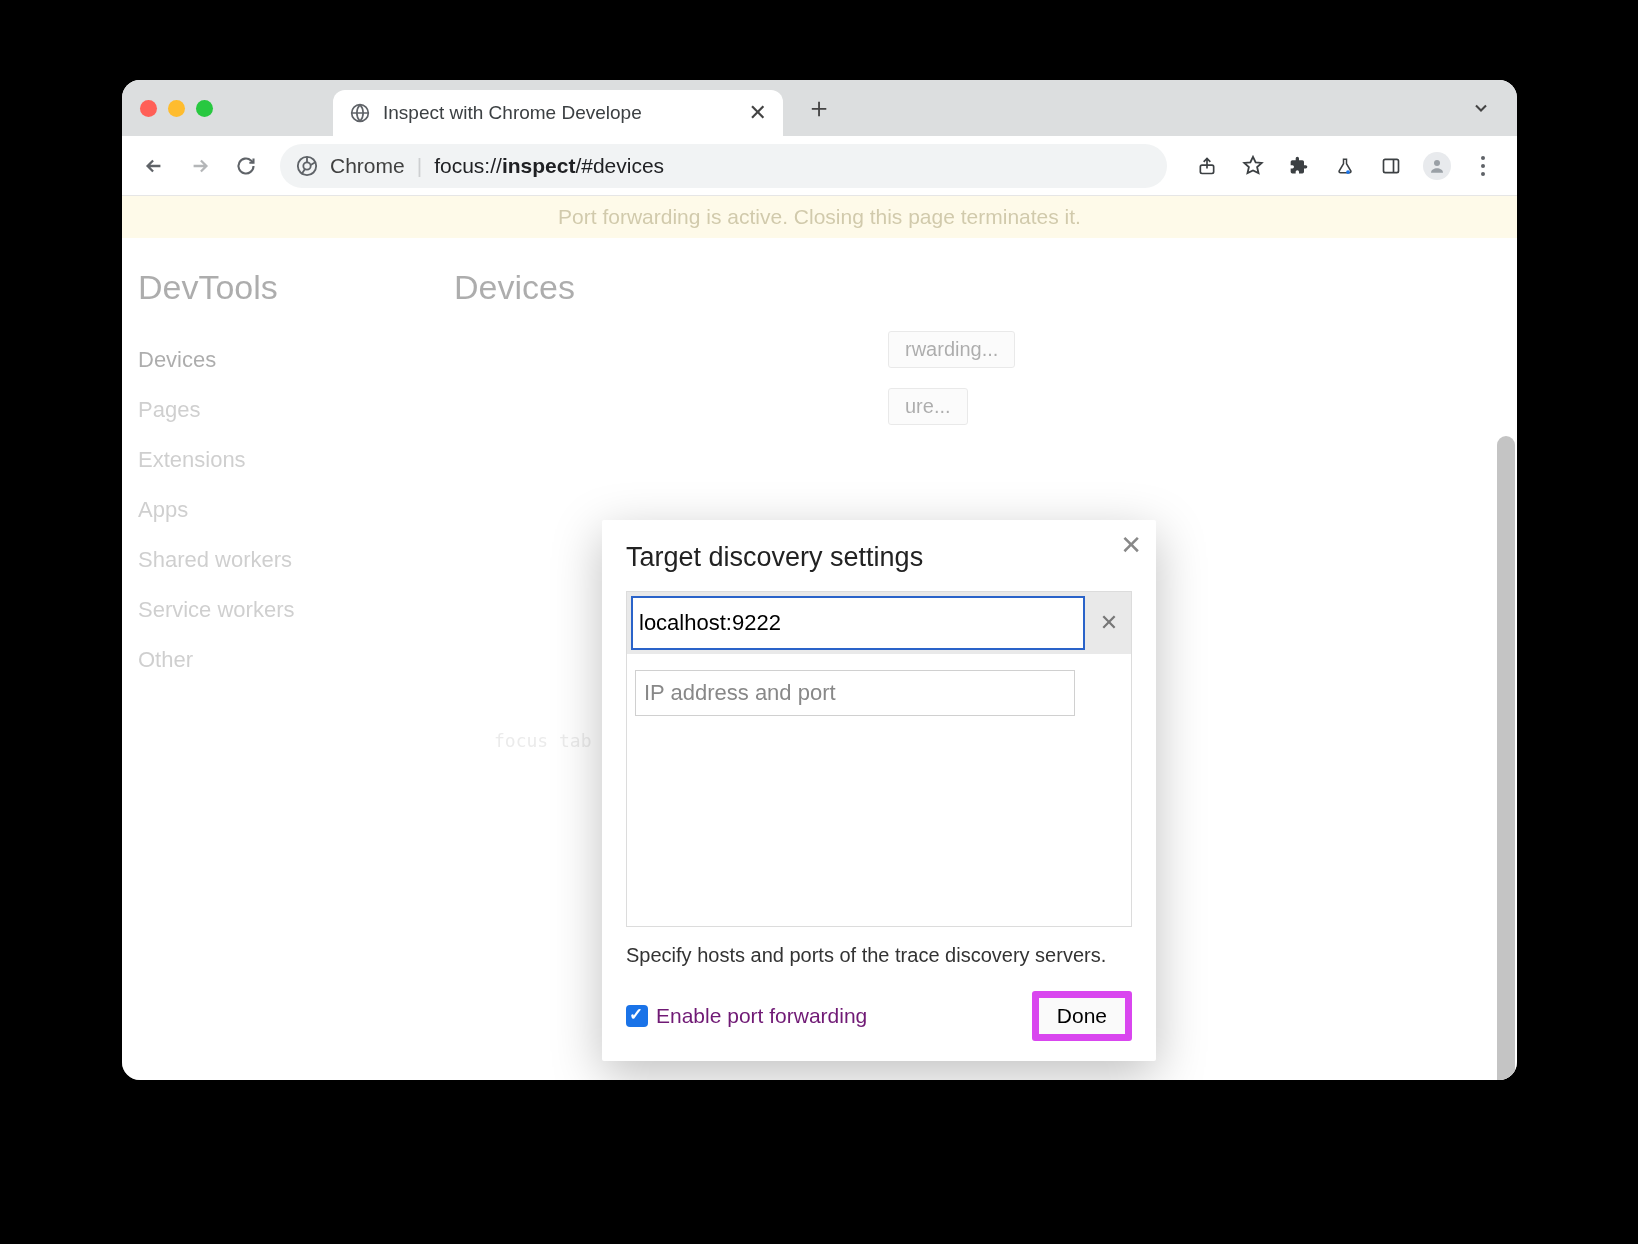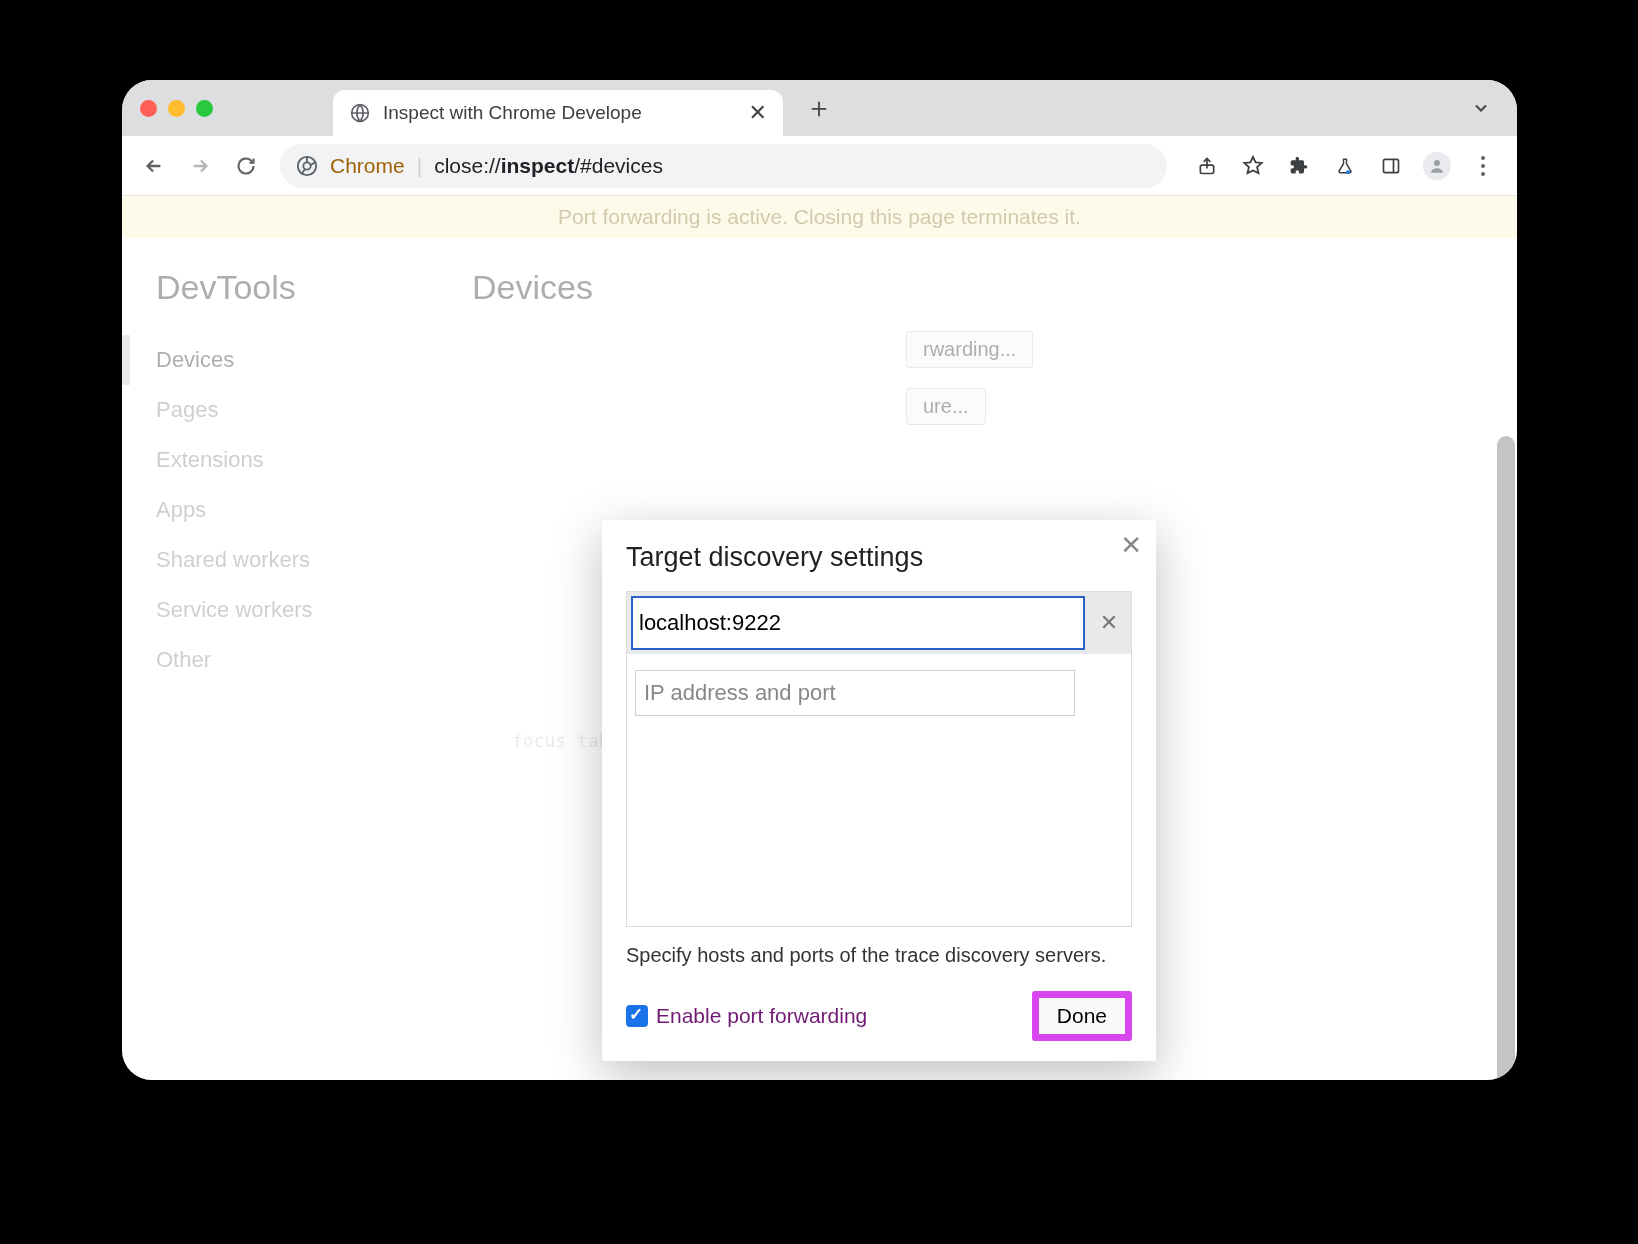--- a/index.html
+++ b/index.html
@@ -11,21 +11,21 @@
     position: relative;
     overflow: hidden;
   }
   .browser-window {
     position: absolute;
     left: 122px;
     top: 80px;
     width: 1395px;
     height: 1000px;
     background: #fff;
-    border-radius: 30px;
+    border-radius: 18px;
     box-shadow: 0 30px 80px rgba(0,0,0,0.5);
     overflow: hidden;
     display: flex;
     flex-direction: column;
   }
   
   .tab-strip {
     height: 56px;
     background: #dcdedf;
     display: flex;
@@ -73,40 +73,40 @@
     background: #f1f3f4;
     border-radius: 22px;
     display: flex;
     align-items: center;
     padding: 0 16px;
     gap: 12px;
     margin: 0 8px;
   }
   .omnibox-icon { width:22px; height:22px; color:#5f6368; display:flex; align-items:center; justify-content:center;}
   .omnibox-text { font-size: 21px; color:#202124; display:flex; align-items:center; gap:12px; }
-  .omnibox-text .scheme { color:#a16207;text-align:center; }
+  .omnibox-text .scheme { color:#404040;text-align:center; }
   .omnibox-text .sep { color:#cdcfd1; font-weight:300; }
   .omnibox-text b { font-weight:600; }
   .toolbar-icons { display:flex; align-items:center; gap:2px; margin-left:4px; }
   .ticon { width:44px; height:44px; display:flex; align-items:center; justify-content:center; color:#3c4043; font-size:22px; cursor:pointer; }
   .avatar { width:28px; height:28px; border-radius:50%; background:#e8eaed; display:flex; align-items:center; justify-content:center; }
   .dots { display:flex; flex-direction:column; gap:4px; }
   .dots span { width:4px; height:4px; border-radius:50%; background:#5f6368; }
   
   .content-wrap { position: relative; flex:1; overflow:hidden; }
   .banner {
     background: #fdf3c7;
     color: #8c7a30;
     text-align: center;
     font-size: 21px;
     padding: 9px 0;
   }
   .page {
     display:flex;
-    padding: 30px 0 0 30px;
+    padding: 30px 0 0 12px;
   }
   .sidebar { width: 320px; }
   .side-title { font-size: 34px; color:#333; margin-bottom: 28px; padding-left: 4px; }
   .side-item { font-size: 22px; color:#888; padding: 12px 4px; cursor:pointer; }
   .side-item.active { color:#333; background:#fff; border-left: 8px solid #ccc; margin-left:-30px; padding-left:26px; }
   .main { flex:1; padding-right: 40px; }
   .main-title { font-size: 34px; color:#333; margin-bottom: 24px; }
   .row { display:flex; align-items:center; gap:14px; margin: 20px 0; font-size:20px; color:#333; }
   .btn-ghost {
     border:1px solid #c9c9c9; background:#f6f6f6; padding:6px 16px; font-size:20px; color:#333; border-radius:3px; cursor:pointer;
@@ -203,21 +203,21 @@
         <svg width="22" height="22" viewBox="0 0 24 24" fill="#5f6368">
             <circle cx="12" cy="12" r="10" fill="none" stroke="#5f6368" stroke-width="2"></circle>
             <circle cx="12" cy="12" r="4" fill="none" stroke="#5f6368" stroke-width="2"></circle>
             <path d="M12 2v6M21 8l-5 3M6 21l4-6" stroke="#5f6368" stroke-width="2"></path>
           </svg>
       </span>
       <span class="omnibox-text">
         <span class="scheme">Chrome</span>
         <span class="sep">|</span>
         <span>
-          <span>close://</span><b>inspect</b><span>/#devices</span>
+          <span>focus://</span><b>inspect</b><span>/#devices</span>
         </span>
       </span>
     </div>
     <div class="toolbar-icons">
       <div class="ticon">
         <svg width="20" height="20" viewBox="0 0 24 24" fill="none" stroke="#3c4043" stroke-width="2">
             <path d="M12 3v12M8 7l4-4 4 4"></path>
             <rect x="4" y="11" width="16" height="10" rx="2"></rect>
           </svg>
       </div>

